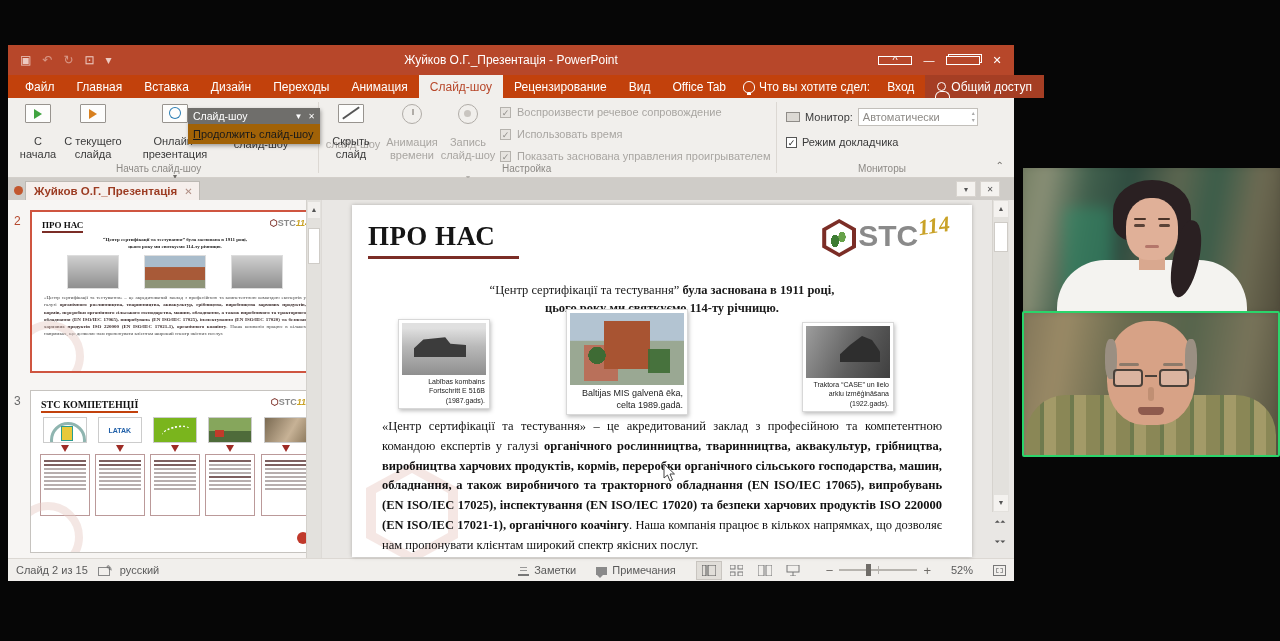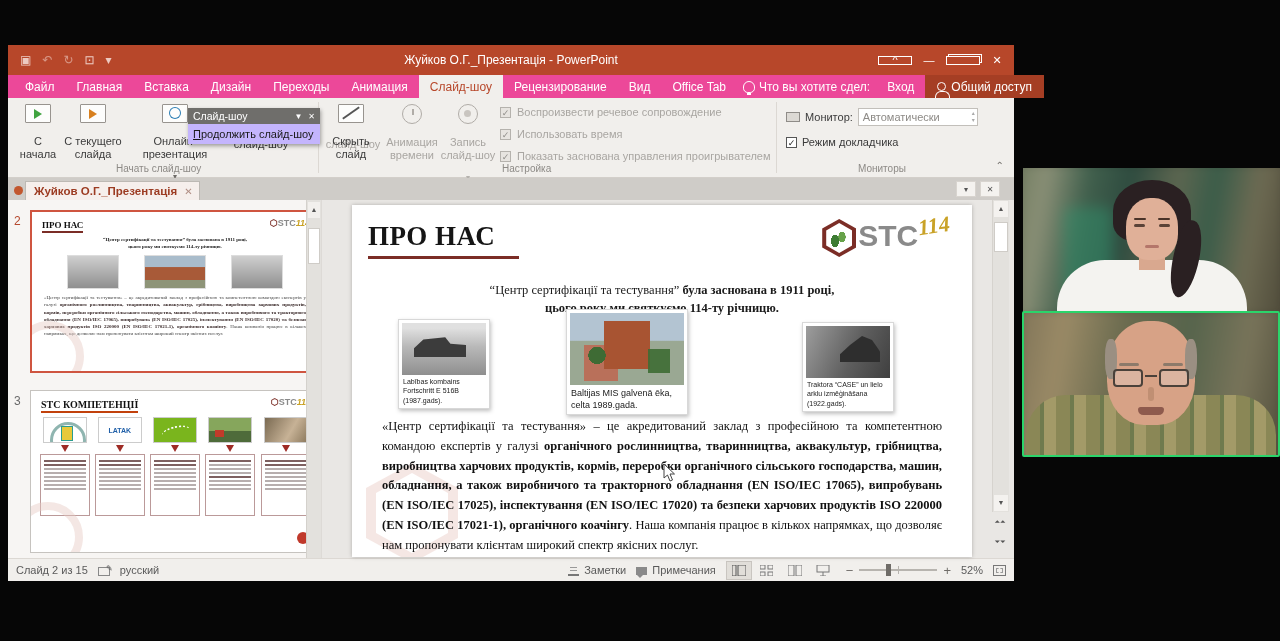--- a/index.html
+++ b/index.html
@@ -12,21 +12,21 @@
   .titlebar { height:30px; background:#b7472a; color:#fff; display:flex; align-items:center; position:relative; flex:0 0 auto; }
   .qat { display:flex; align-items:center; gap:11px; margin-left:12px; font-size:12px; color:#f3d9d2; }
   .qat .q { opacity:.9; cursor:default; }
   .qat .dim { opacity:.55; }
   .win-title { position:absolute; left:50%; transform:translateX(-50%); font-size:12px; color:#fff; white-space:nowrap; }
   .winctl { margin-left:auto; display:flex; height:100%; }
   .winctl span { width:34px; display:flex; align-items:center; justify-content:center; font-size:11px; color:#fff; }
   .restore-box { width:9px; height:9px; border:1px solid #fff; box-shadow:2px -2px 0 -1px #b7472a,2px -2px 0 0 #fff; }
   .ribbonopt-box { width:11px; height:9px; border:1px solid #fff; font-size:7px; line-height:7px; text-align:center; }
 
-  .tabrow { height:23px; background:#ec4899; display:flex; align-items:stretch; padding-left:6px; color:#fff; font-size:12px; flex:0 0 auto; }
+  .tabrow { height:23px; background:#c2410c; display:flex; align-items:stretch; padding-left:6px; color:#fff; font-size:12px; flex:0 0 auto; }
   .rtab { padding:4px 11px 3px; white-space:nowrap; display:flex; align-items:center; }
   .rtab.active { background:#f1efec; color:#b7472a; }
   .tellme { display:flex; align-items:center; gap:4px; padding:0 6px; white-space:nowrap; }
   .bulb { width:12px; height:12px; border:1px solid #fff; border-radius:50% 50% 40% 40%; position:relative; }
   .bulb:after { content:""; position:absolute; left:3px; bottom:-3px; width:4px; height:2px; background:#fff; }
   .share-tab { background:#a53e24; display:flex; align-items:center; gap:5px; padding:0 12px; white-space:nowrap; }
   .person-ic { width:9px; height:9px; border:1.5px solid #fff; border-radius:50%; position:relative; }
   .person-ic:after { content:""; position:absolute; left:-3px; top:8px; width:13px; height:6px; border:1.5px solid #fff; border-bottom:none; border-radius:6px 6px 0 0; }
 
   
@@ -44,21 +44,21 @@
   .clock-ic { width:20px; height:20px; border:1.5px solid #b0aca7; border-radius:50%; position:relative; }
   .clock-ic:after { content:""; position:absolute; left:9px; top:4px; width:1.5px; height:6px; background:#b0aca7; }
   .rec-ic { width:20px; height:20px; border:1.5px solid #b0aca7; border-radius:50%; position:relative; }
   .rec-ic:after { content:""; position:absolute; left:5px; top:5px; width:7px; height:7px; border-radius:50%; background:#c9c5c0; }
   .dd { font-size:8px; color:#6f6c68; }
   .rbtn.disabled .dd { color:#b5b2ae; }
 
   .float-panel { position:absolute; left:180px; top:10px; width:132px; z-index:5; box-shadow:1px 2px 4px rgba(0,0,0,.35); font-size:11px; }
   .float-head { background:#6f6e6b; color:#fff; font-size:10.5px; padding:2px 5px; display:flex; align-items:center; }
   .float-head .sp { margin-left:auto; font-size:8px; }
-  .float-body { background:#c4b5fd; color:#1a1a1a; padding:4px 5px; }
+  .float-body { background:#a16207; color:#1a1a1a; padding:4px 5px; }
   .float-body u { text-decoration:underline; }
 
   .cbrow { position:absolute; left:492px; display:flex; align-items:center; gap:6px; color:#a9a6a2; white-space:nowrap; }
   .cb { width:11px; height:11px; border:1px solid #b5b2ad; background:#e7e4e0; font-size:9px; line-height:10px; text-align:center; color:#8f8c88; flex:0 0 auto; }
   .cb.on-dark { background:#fff; border-color:#555; color:#222; }
   .monrow { position:absolute; left:778px; display:flex; align-items:center; gap:5px; color:#3b3b3b; white-space:nowrap; }
   .mon-ic { width:14px; height:10px; border:1px solid #8f8c88; background:#dcd9d4; }
   .mon-select { width:120px; height:18px; border:1px solid #c2bfba; background:#fff; color:#8d8a86; font-size:11px; display:flex; align-items:center; padding:0 4px; position:relative; }
   .mon-select .spin { position:absolute; right:2px; top:1px; font-size:6px; color:#aaa; line-height:7px; }
   .collapse { position:absolute; right:10px; bottom:6px; color:#6f6c68; font-size:10px; }
@@ -132,36 +132,36 @@
   .s-sub b { font-weight:bold; }
   .photo { position:absolute; background:#fff; border:1px solid #d8d8d8; box-shadow:1px 2px 4px rgba(0,0,0,.25); padding:3px; }
   .photo .img { width:100%; }
   .ph1 .img { height:52px; background:linear-gradient(#e0e0e0 10%,#b9b9b9 45%,#8f8f8f); position:relative; }
   .ph1 .img:after { content:""; position:absolute; left:12px; top:12px; width:52px; height:22px; background:#3c3c3c; clip-path:polygon(0 60%,18% 20%,60% 10%,70% 40%,100% 45%,100% 100%,0 100%); }
   .ph2 .img { height:72px; background:linear-gradient(#b3c4d2 38%,#9aa893 39%); position:relative; }
   .ph2 .img:before { content:""; position:absolute; left:34px; top:8px; width:46px; height:48px; background:#a85432; box-shadow:-26px 18px 0 -6px #b9705a; }
   .ph2 .img:after { content:""; position:absolute; left:16px; top:34px; width:22px; height:24px; background:radial-gradient(circle at 50% 35%,#3e6b34 45%,transparent 46%); box-shadow:62px 2px 0 0 rgba(62,107,52,.9); }
   .ph3 .img { height:52px; background:linear-gradient(115deg,#9d9d9d,#5f5f5f 55%,#3f3f3f); position:relative; }
   .ph3 .img:after { content:""; position:absolute; right:10px; top:10px; width:40px; height:26px; background:#2e2e2e; clip-path:polygon(0 70%,25% 35%,55% 0,80% 15%,100% 60%,100% 100%,0 100%); }
-  .caption { font-family:"Liberation Sans",sans-serif; font-size:7px; color:#222; line-height:1.35; padding:2px 1px 0; }
+  .caption { font-family:"Liberation Sans",sans-serif; font-size:7px; color:#222; line-height:1.35; padding:2px 1px 0;text-align:right; }
   .ph2 .caption { font-size:9px; }
   .s-body { position:absolute; left:30px; right:30px; top:212px; font-size:12.5px; line-height:1.58; text-align:justify; color:#111; }
   .s-body b { font-weight:bold; }
   .s-wm { position:absolute; left:14px; top:258px; width:92px; height:100px; background:#eccfca; clip-path:polygon(50% 0,100% 25%,100% 75%,50% 100%,0 75%,0 25%); opacity:.5; }
   .s-wm:before { content:""; position:absolute; left:10px; top:10px; width:72px; height:80px; background:#fff; clip-path:polygon(50% 0,100% 25%,100% 75%,50% 100%,0 75%,0 25%); }
 
   .vscroll { position:absolute; right:5px; top:0; width:17px; bottom:0; background:#e3e1dd; border-left:1px solid #d6d3ce; }
   .vscroll .btn { position:absolute; left:1px; width:14px; height:16px; background:#f4f2ef; color:#555; font-size:7px; text-align:center; line-height:16px; }
   .vscroll .th { position:absolute; left:1px; top:22px; width:14px; height:30px; background:#fff; border:1px solid #cfccc7; }
 
   .cursor { position:absolute; left:340px; top:263px; z-index:9; }
 
   
   .statusbar { height:23px; background:#f1efec; border-top:1px solid #dcd8d3; display:flex; align-items:center; font-size:11px; color:#5a5a5a; padding:0 8px; flex:0 0 auto; gap:10px; }
-  .sb-right { margin-left:auto; display:flex; align-items:center; gap:10px; }
+  .sb-right { margin-left:auto; display:flex; align-items:center; gap:20px; }
   .note-ic { display:inline-block; width:11px; height:10px; border-bottom:2px solid #777; position:relative; top:1px; }
   .note-ic:before { content:""; position:absolute; left:2px; bottom:3px; width:7px; height:1.5px; background:#999; box-shadow:0 -3px 0 #999; }
   .cmt-ic { display:inline-block; width:11px; height:8px; background:#8a8a8a; position:relative; top:1px; }
   .cmt-ic:after { content:""; position:absolute; left:1px; bottom:-3px; border-left:3px solid transparent; border-right:3px solid transparent; border-top:3px solid #8a8a8a; }
   .sb-item { display:flex; gap:5px; align-items:center; }
   .views { display:flex; gap:2px; }
   .vw { width:26px; height:19px; display:flex; align-items:center; justify-content:center; }
   .vw.active { background:#e1ded9; box-shadow:inset 0 0 0 1px #c9c5c0; }
   .zoomer { display:flex; align-items:center; gap:6px; }
   .ztrack { width:78px; height:2px; background:#b7b4af; position:relative; }

